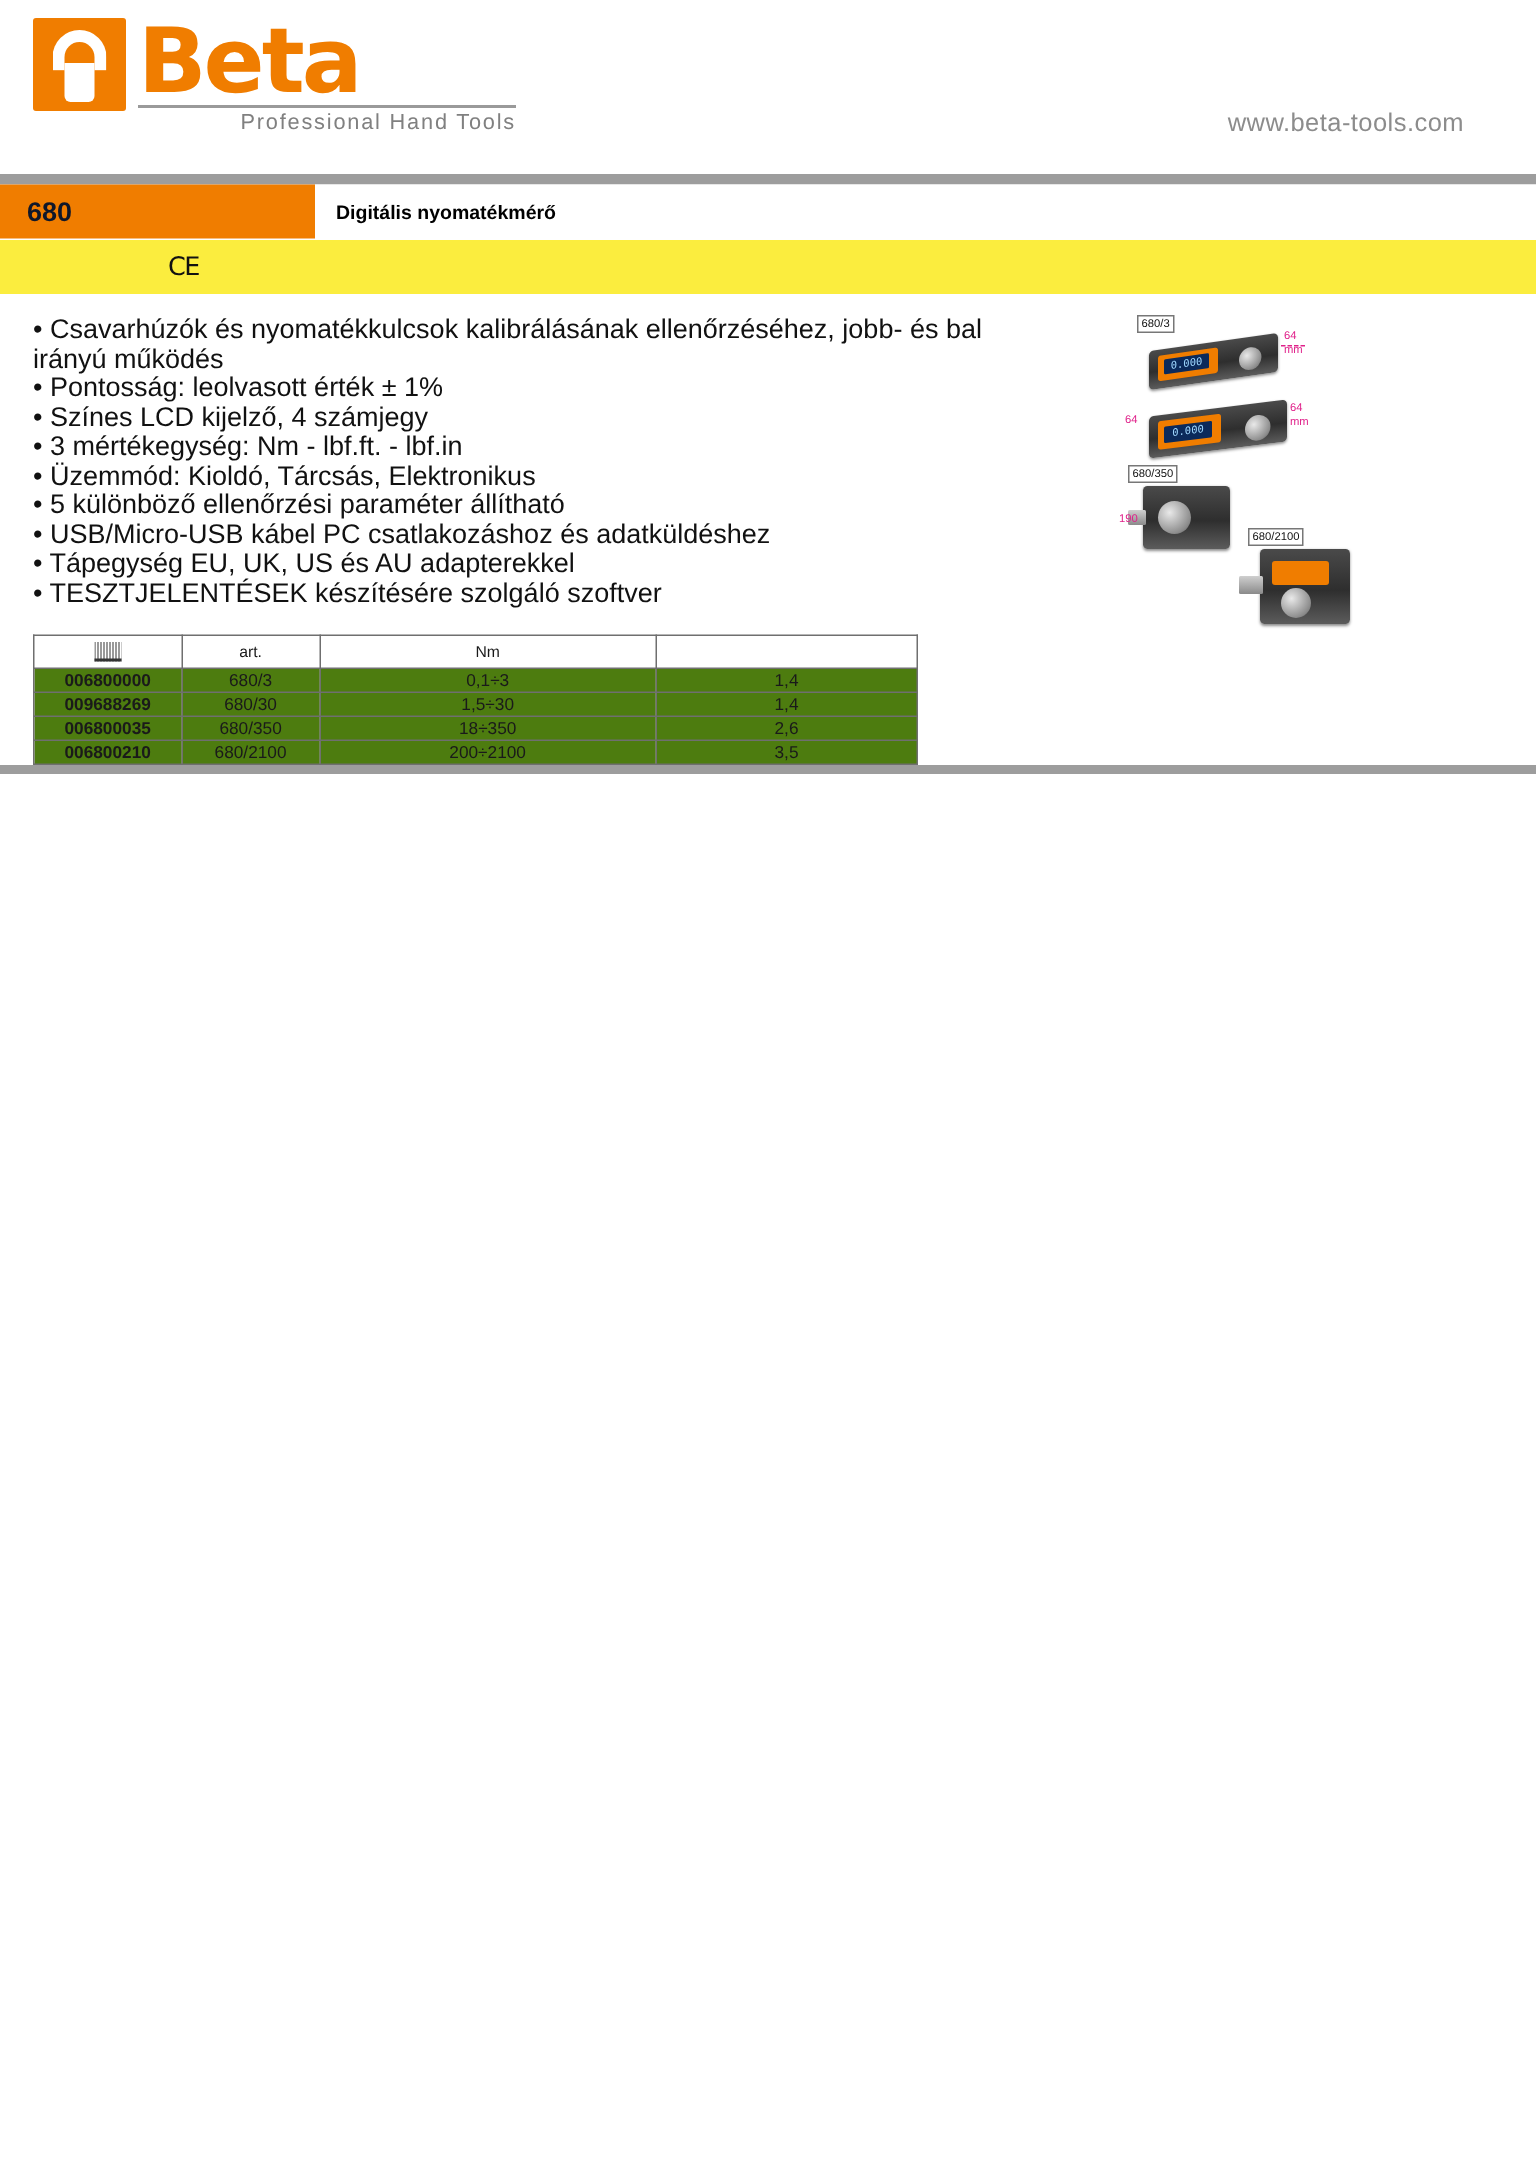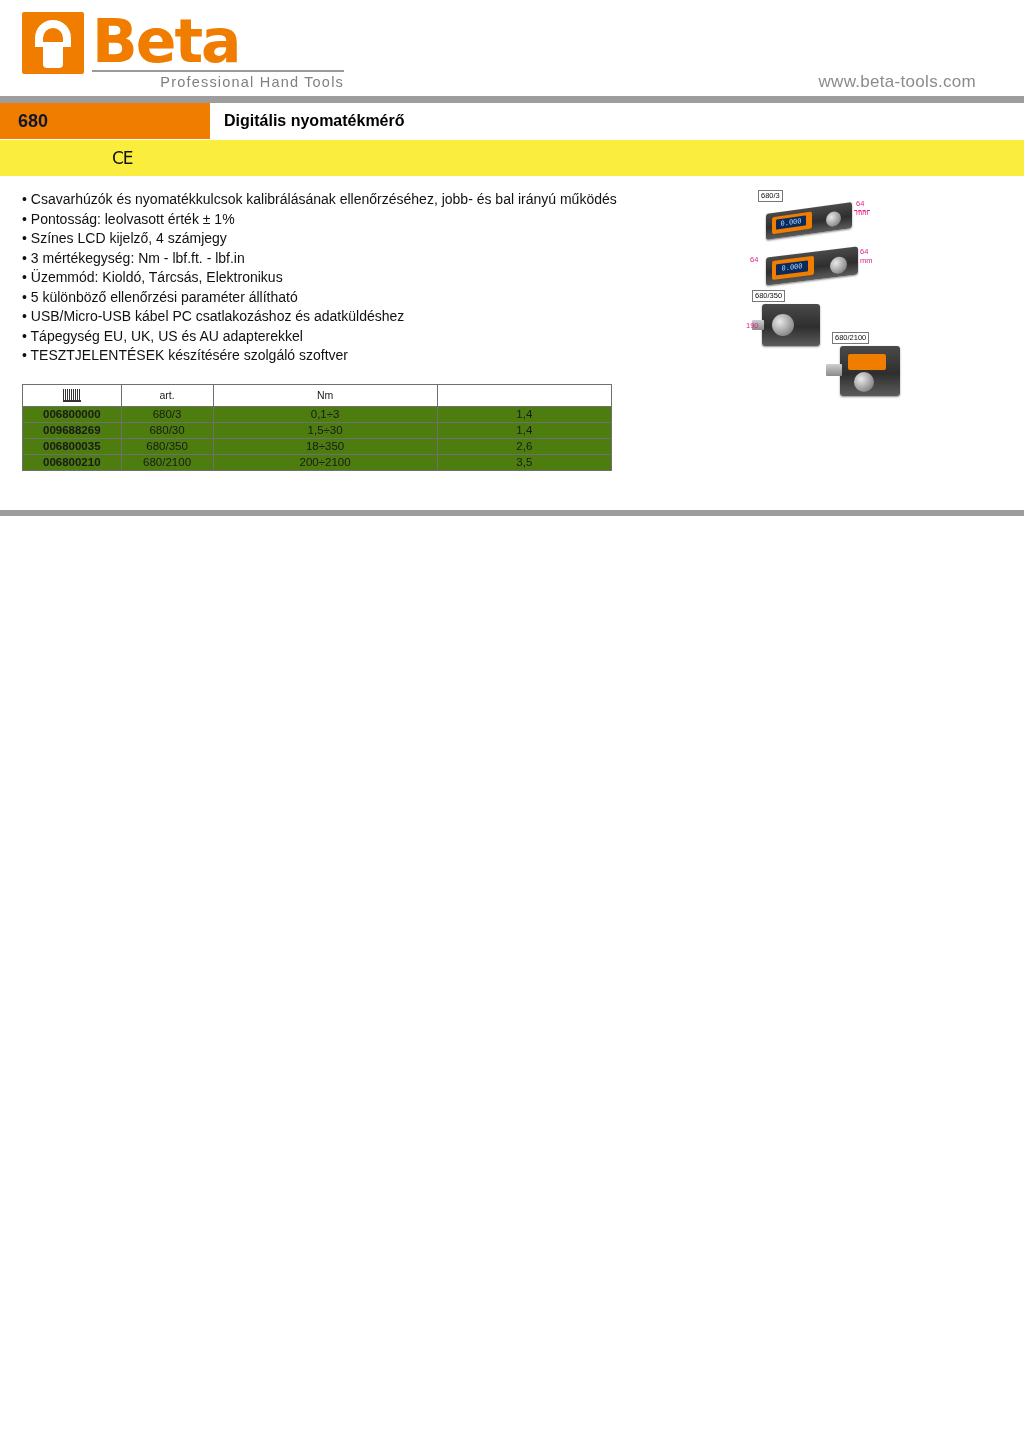--- a/index.html
+++ b/index.html
@@ -12,21 +12,21 @@
     background: #ffffff;
     font-family: "Liberation Sans", sans-serif;
     color: #1a1a1a;
     position: relative;
     overflow: hidden;
   }
 
   
   .header {
     position: relative;
-    height: 96px;
+    height: 116px;
     box-sizing: border-box;
     padding: 0;
   }
   .logo-wrap {
     position: absolute;
     left: 22px;
     top: 12px;
     display: flex;
     align-items: flex-start;
   }
@@ -116,21 +116,21 @@
     display: flex;
     align-items: center;
     padding-left: 18px;
     box-sizing: border-box;
   }
   .title-name {
     flex: 1;
     background: #ffffff;
     color: #000000;
     font-weight: bold;
-    font-size: 16px;
+    font-size: 13px;
     display: flex;
     align-items: center;
     padding-left: 14px;
     box-sizing: border-box;
   }
 
   
   .ce-band {
     height: 36px;
     background: #fbed3e;
@@ -147,21 +147,21 @@
   }
 
   
   .content {
     position: relative;
     padding: 14px 0 0 0;
   }
   .features {
     width: 640px;
     margin-left: 22px;
-    font-size: 14px;
+    font-size: 18px;
     line-height: 19.5px;
     color: #111;
   }
   .features div {
     margin: 0;
     white-space: pre-wrap;
   }
 
   
   .table-wrap {

